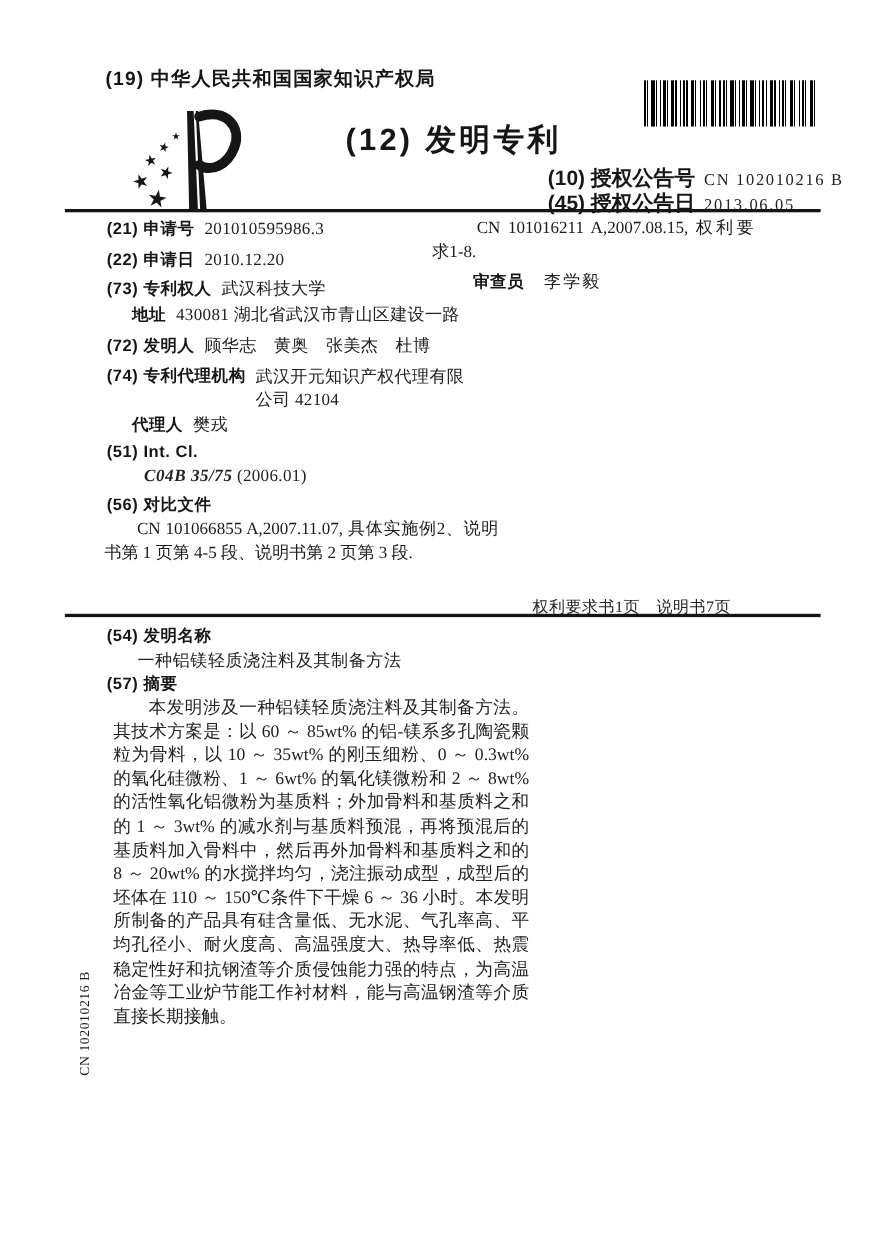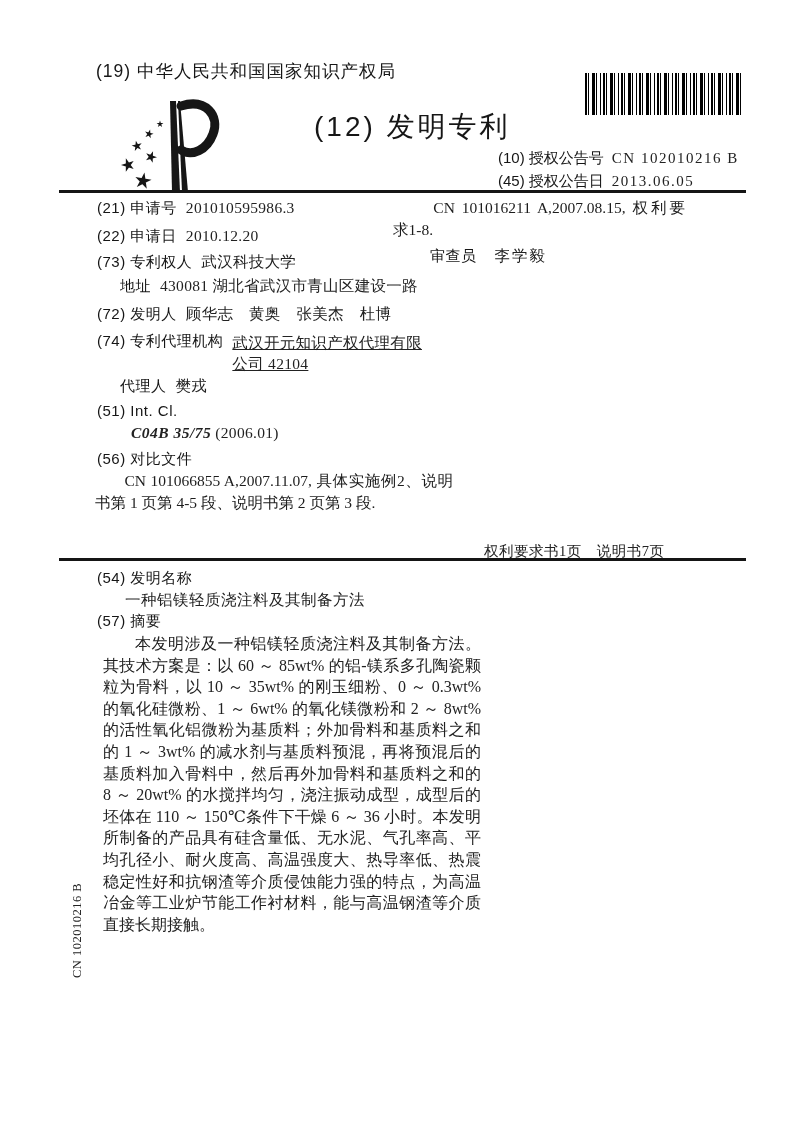--- a/index.html
+++ b/index.html
@@ -2,21 +2,21 @@
 <html><head>
 <meta charset="utf-8">
 <style>
   * { margin:0; padding:0; box-sizing:border-box; }
   html,body { background:#ffffff; }
   .page {
     position:relative; width:800px; height:1131px; background:#ffffff;
     color:#1c1c1c; font-family:"Liberation Serif","DejaVu Serif",serif;
     overflow:hidden;
   }
-  .lbl { font-family:"Liberation Sans","DejaVu Sans",sans-serif; font-weight:normal; color:#161616; }
+  .lbl { font-family:"Liberation Sans","DejaVu Sans",sans-serif; font-weight:bold; color:#161616; }
   .val { font-family:"Liberation Serif","DejaVu Serif",serif; color:#222; }
   .abs { position:absolute; }
   .row { position:absolute; font-size:15px; white-space:nowrap; }
   .row .lbl { font-size:15px; letter-spacing:0.5px; }
   .row .val { font-size:15.5px; margin-left:9px; letter-spacing:0.3px; }
   .rule { position:absolute; left:59px; width:687px; height:3px; background:#151515; }
 
   .office-name { left:96px; top:59px; font-size:17.5px; letter-spacing:1px; }
 
   .barcode {
@@ -26,26 +26,26 @@
       #000 3px,#000 4px,#fff 4px,#fff 7px,
       #000 7px,#000 10px,#fff 10px,#fff 11px,
       #000 11px,#000 12px,#fff 12px,#fff 15px,
       #000 15px,#000 16px,#fff 16px,#fff 18px);
   }
 
   .logo { left:112px; top:94px; }
   .doc-kind { left:314px; top:108px; font-size:28px; letter-spacing:3px; }
 
   .pub-line { position:absolute; left:498px; white-space:nowrap; }
-  .pub-line .lbl { font-size:15px; }
+  .pub-line .lbl { font-size:19px; }
   .pub-line .val { font-size:15px; margin-left:8px; letter-spacing:1.5px; }
 
   .hang { display:flex; align-items:flex-start; }
   .hang .val { line-height:21px; }
-  .agency-val { width:198px; white-space:normal;text-decoration:underline; }
+  .agency-val { width:198px; white-space:normal; }
 
   .class-line { font-size:15.5px; }
   .class-line .cls { font-weight:bold; font-style:italic; letter-spacing:0.5px; }
   .class-line .ed { margin-left:4px; }
 
   .refs { left:95px; top:470px; width:358px; position:absolute;
           font-size:15.5px; line-height:21.5px; text-align:justify; }
   .refs p { text-indent:1.9em; }
 
   .cited { left:393px; top:197px; width:292px; position:absolute;

